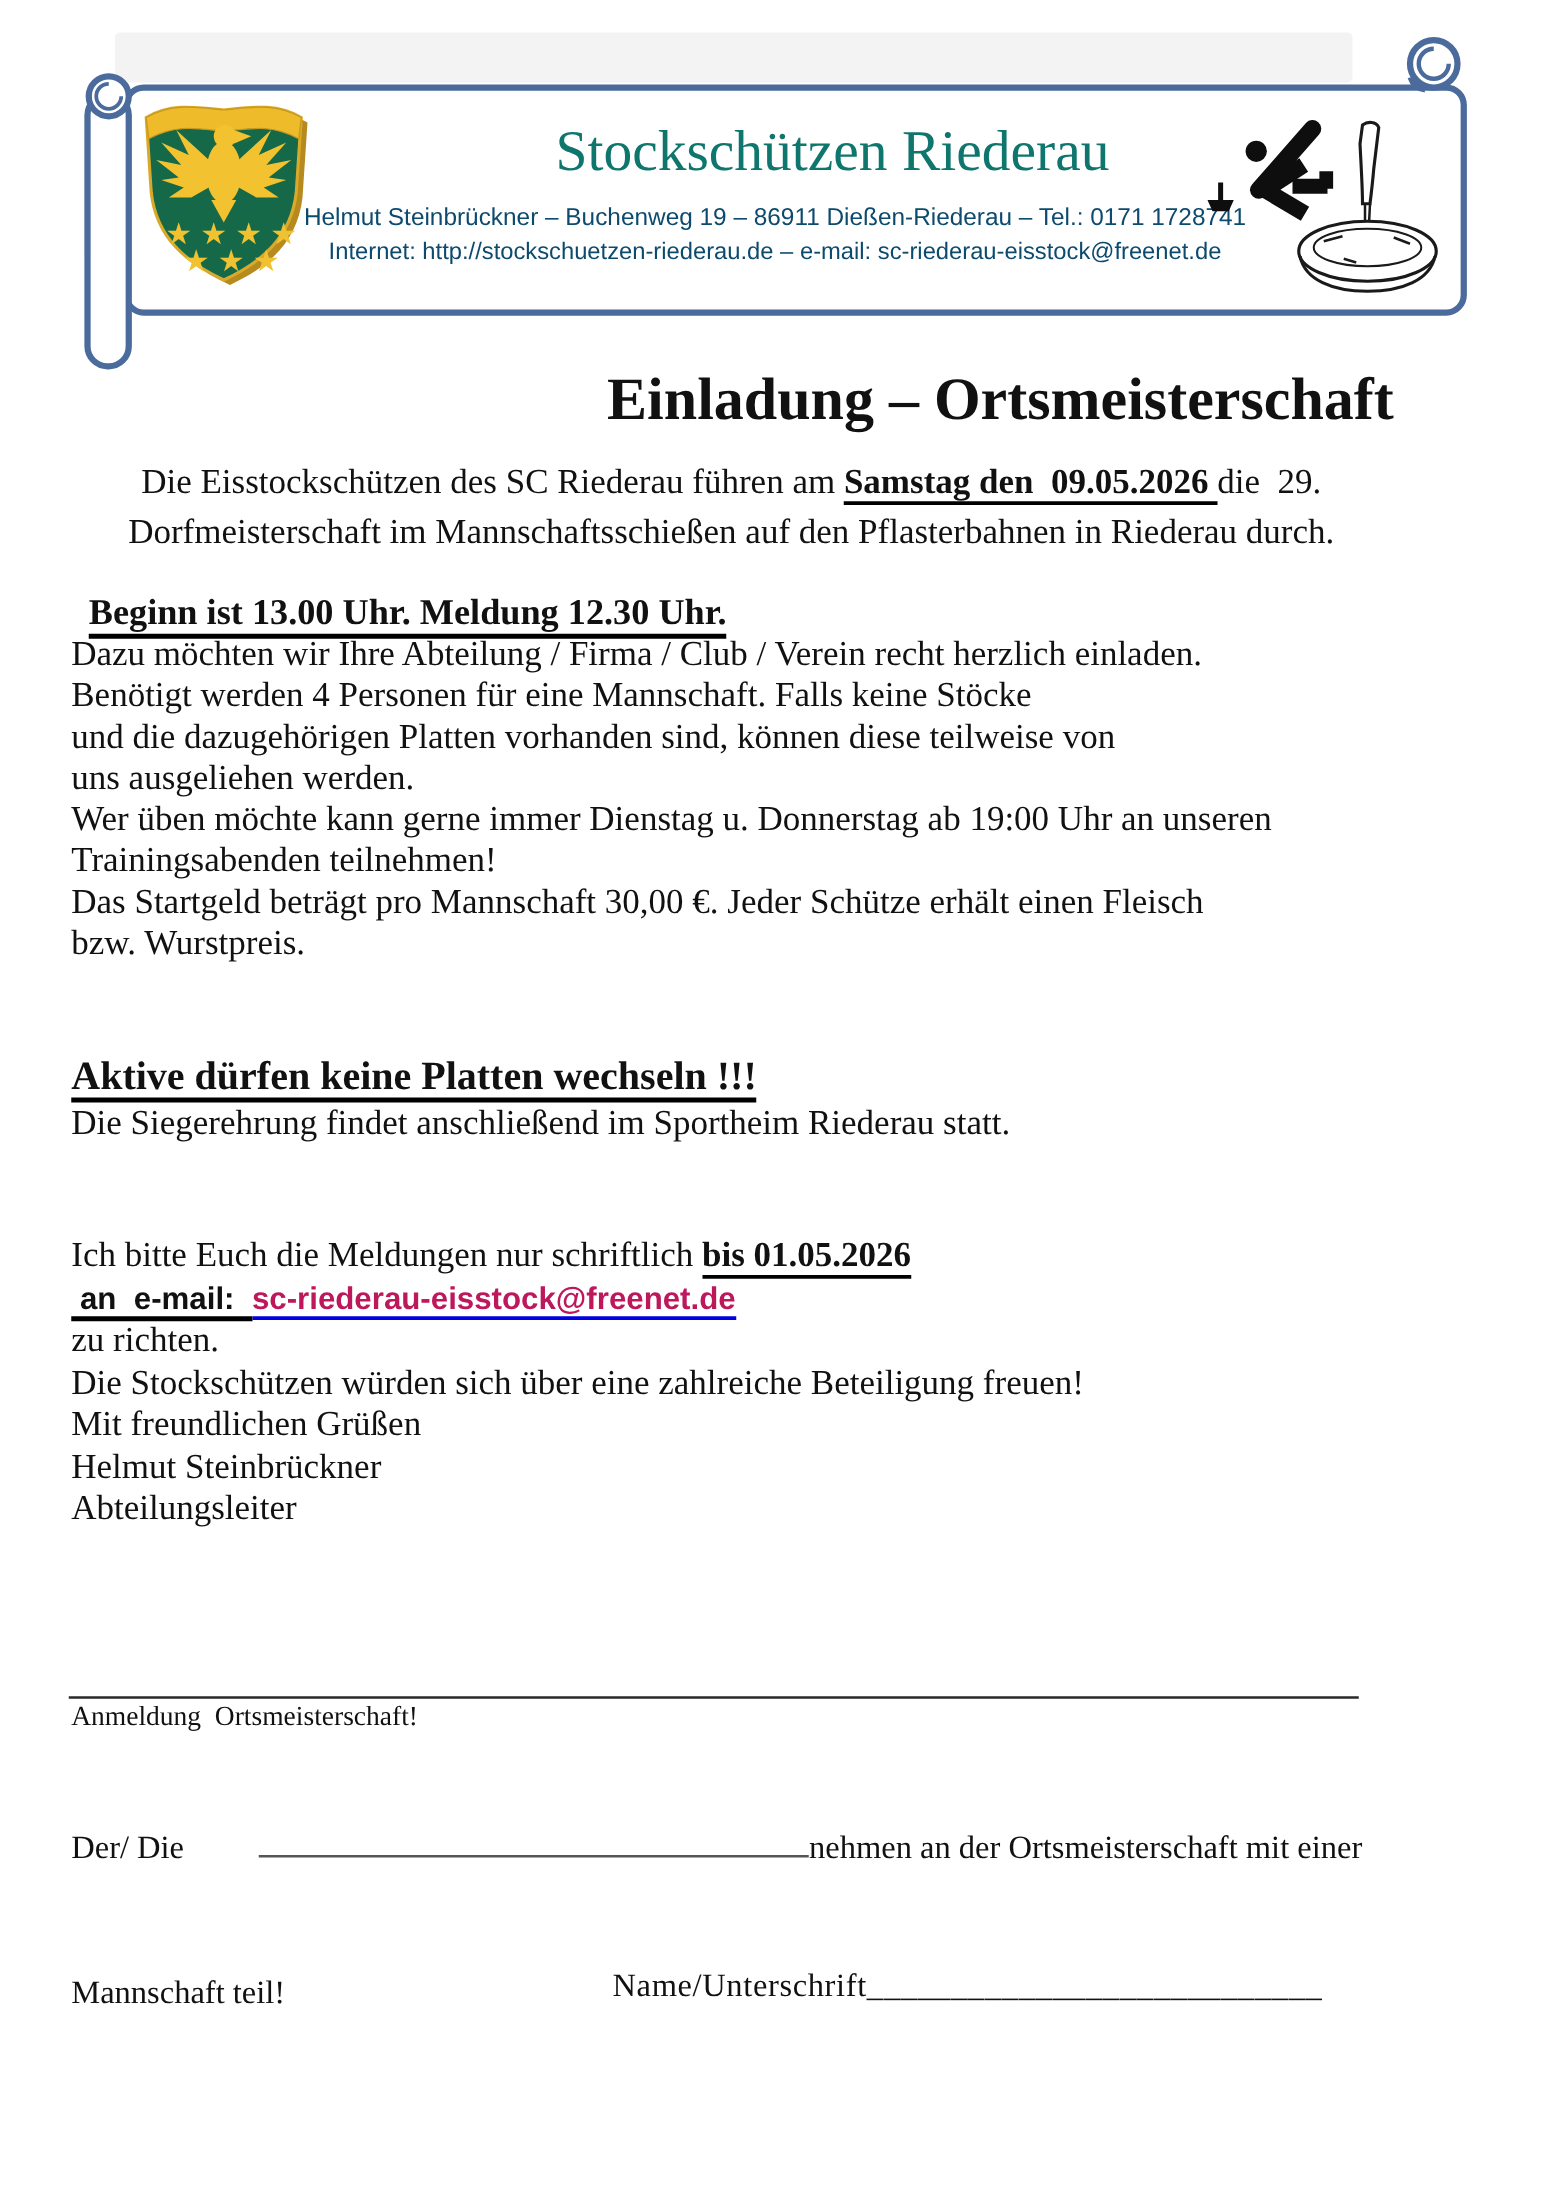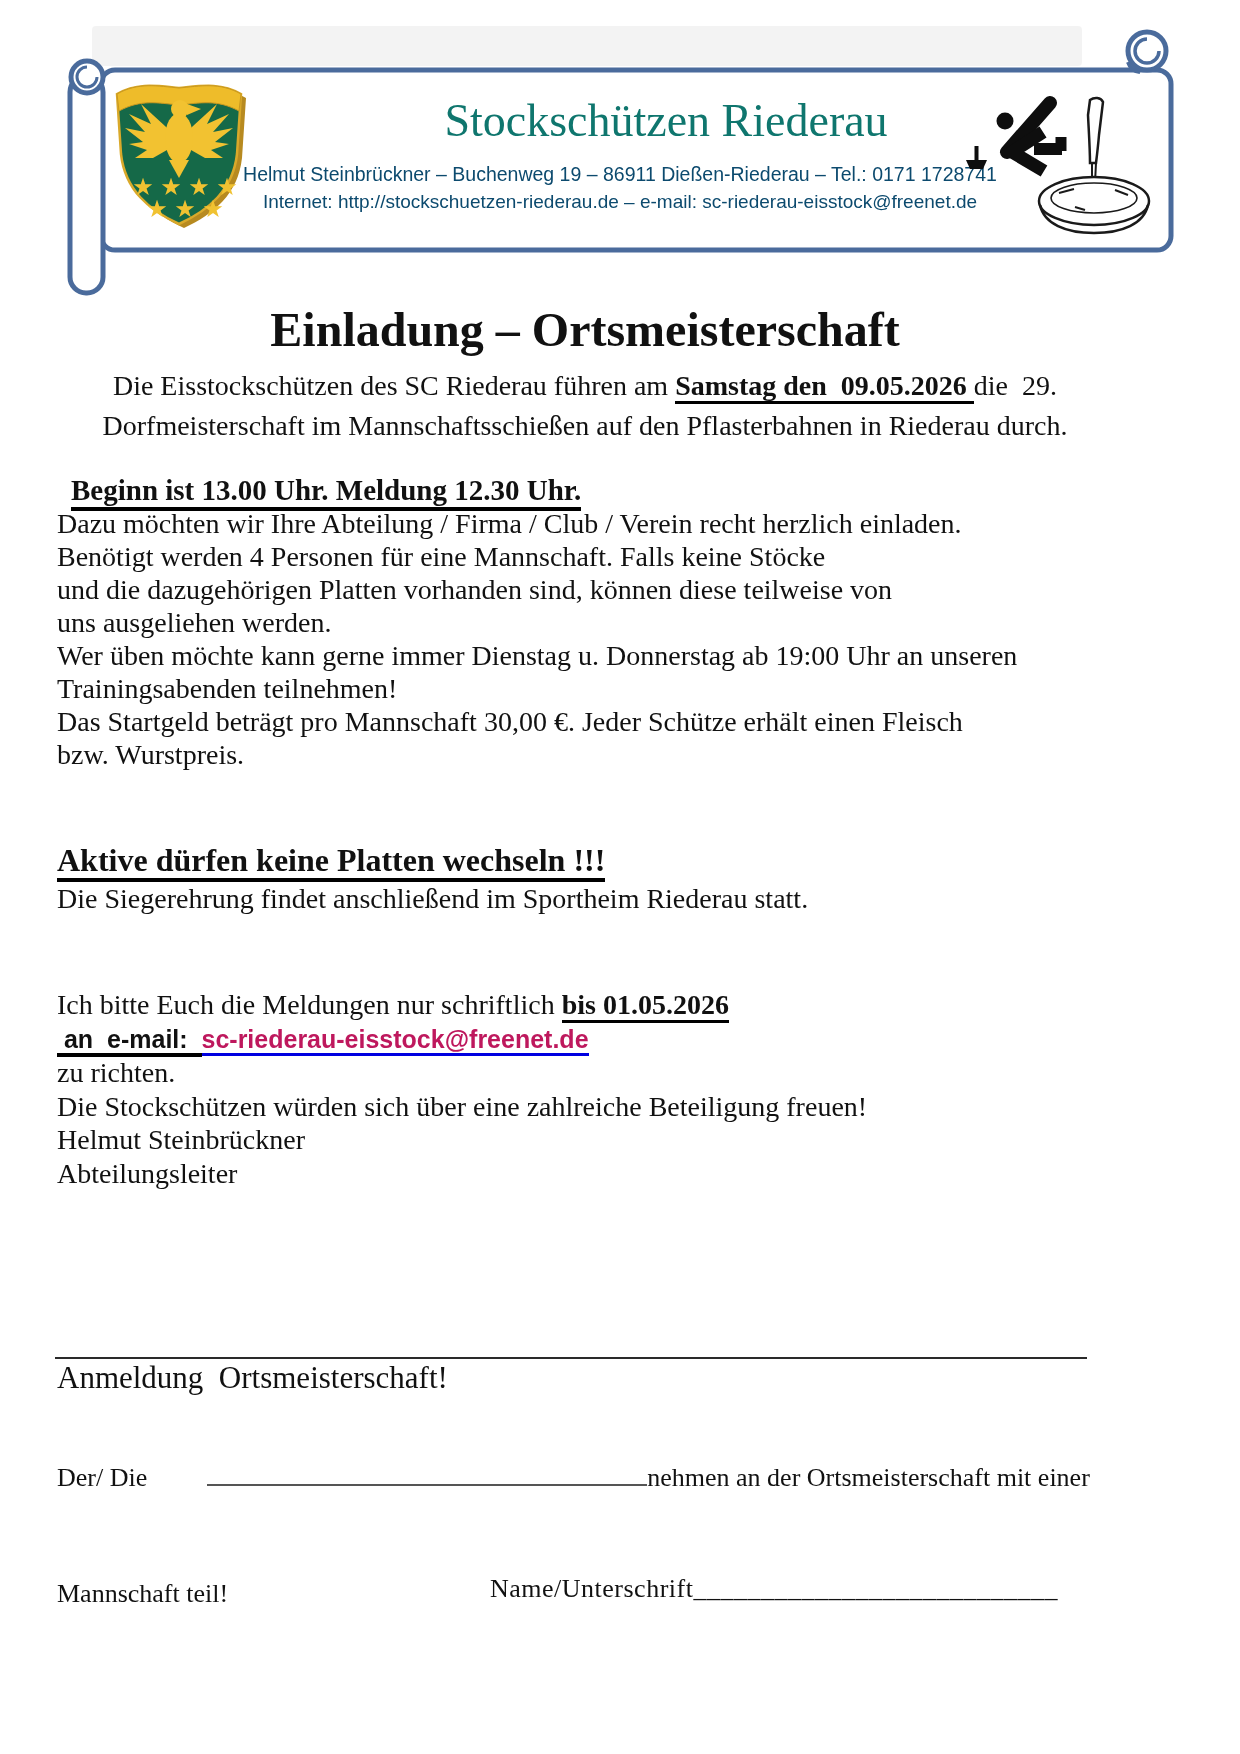--- a/index.html
+++ b/index.html
@@ -20,33 +20,33 @@
   .crest-svg{left:103px;top:76px;}
   .club-name{left:336px;top:92px;width:660px;text-align:center;font-size:46px;line-height:58px;
     color:#0f766e;font-family:"Liberation Serif",serif;white-space:nowrap;}
   .addr{left:220px;width:800px;text-align:center;font-family:"Liberation Sans",sans-serif;color:#0c4a6e;}
   .addr1{top:163px;font-size:19.5px;}
   .addr2{top:191px;font-size:19px;}
   .picto-svg{left:960px;top:90px;}
   .stock-svg{left:1035px;top:95px;}
 
   
-  .doc-title{left:55px;top:292px;width:1060px;text-align:center;font-size:48px;line-height:56px;font-weight:bold;margin-top:10px;}
+  .doc-title{left:55px;top:292px;width:1060px;text-align:right;font-size:48px;line-height:56px;font-weight:bold;}
   .intro{left:55px;top:366px;width:1060px;text-align:center;font-size:28px;line-height:40px;}
   .sched{left:57px;top:474px;font-size:28px;line-height:33px;}
   .sched-h{font-size:29px;padding-bottom:1px;margin-left:14px;}
   .rules{left:57px;top:840px;font-size:32px;line-height:40px;}
   .ceremony{font-size:28px;line-height:38px;font-weight:normal;}
   .closing{left:57px;top:988px;font-size:28px;line-height:33.5px;}
   .email-line .sans{font-size:25px;}
   .email-link{color:#be185d;border-bottom:3px solid #0000e0;cursor:pointer;}
 
   
   .form-rule{left:55px;top:1357px;width:1032px;border-top:2px solid #2a2a2a;}
-  .form-heading{left:57px;top:1360px;font-size:31px;}
+  .form-heading{left:57px;top:1360px;font-size:22px;}
   .participant{left:57px;top:1460px;font-size:26px;}
   .participant2{left:57px;top:1579px;font-size:26px;}
   .blank-line{display:inline-block;width:440px;margin-left:60px;border-bottom:2px solid #555;height:24px;vertical-align:baseline;}
   .signature{left:490px;top:1574px;font-size:26px;letter-spacing:.5px;}
 </style>
 </head>
 <body>
 
 <div>
 
@@ -139,20 +139,21 @@
   <div class="abs rules">
     <div class="line"><span class="b u4">Aktive dürfen keine Platten wechseln !!!</span></div>
     <div class="line ceremony">Die Siegerehrung findet anschließend im Sportheim Riederau statt.</div>
   </div>
 
   <div class="abs closing">
     <div class="line"><span>Ich bitte Euch die Meldungen nur schriftlich </span><span class="b u3">bis 01.05.2026</span></div>
     <div class="line email-line"><span class="sans b u4"> an  e-mail:  </span><span class="sans b email-link">sc-riederau-eisstock@freenet.de</span></div>
     <div class="line">zu richten.</div>
     <div class="line">Die Stockschützen würden sich über eine zahlreiche Beteiligung freuen!</div>
+    <div class="line">Mit freundlichen Grüßen</div>
     <div class="line">Helmut Steinbrückner</div>
     <div class="line">Abteilungsleiter</div>
   </div>
 
   <div class="abs form-rule"></div>
   <div class="abs form-heading line">Anmeldung  Ortsmeisterschaft!</div>
 
   <div class="abs participant line"><span>Der/ Die</span><span class="blank-line"></span><span>nehmen an der Ortsmeisterschaft mit einer</span></div>
   <div class="abs participant2 line">Mannschaft teil!</div>
 

